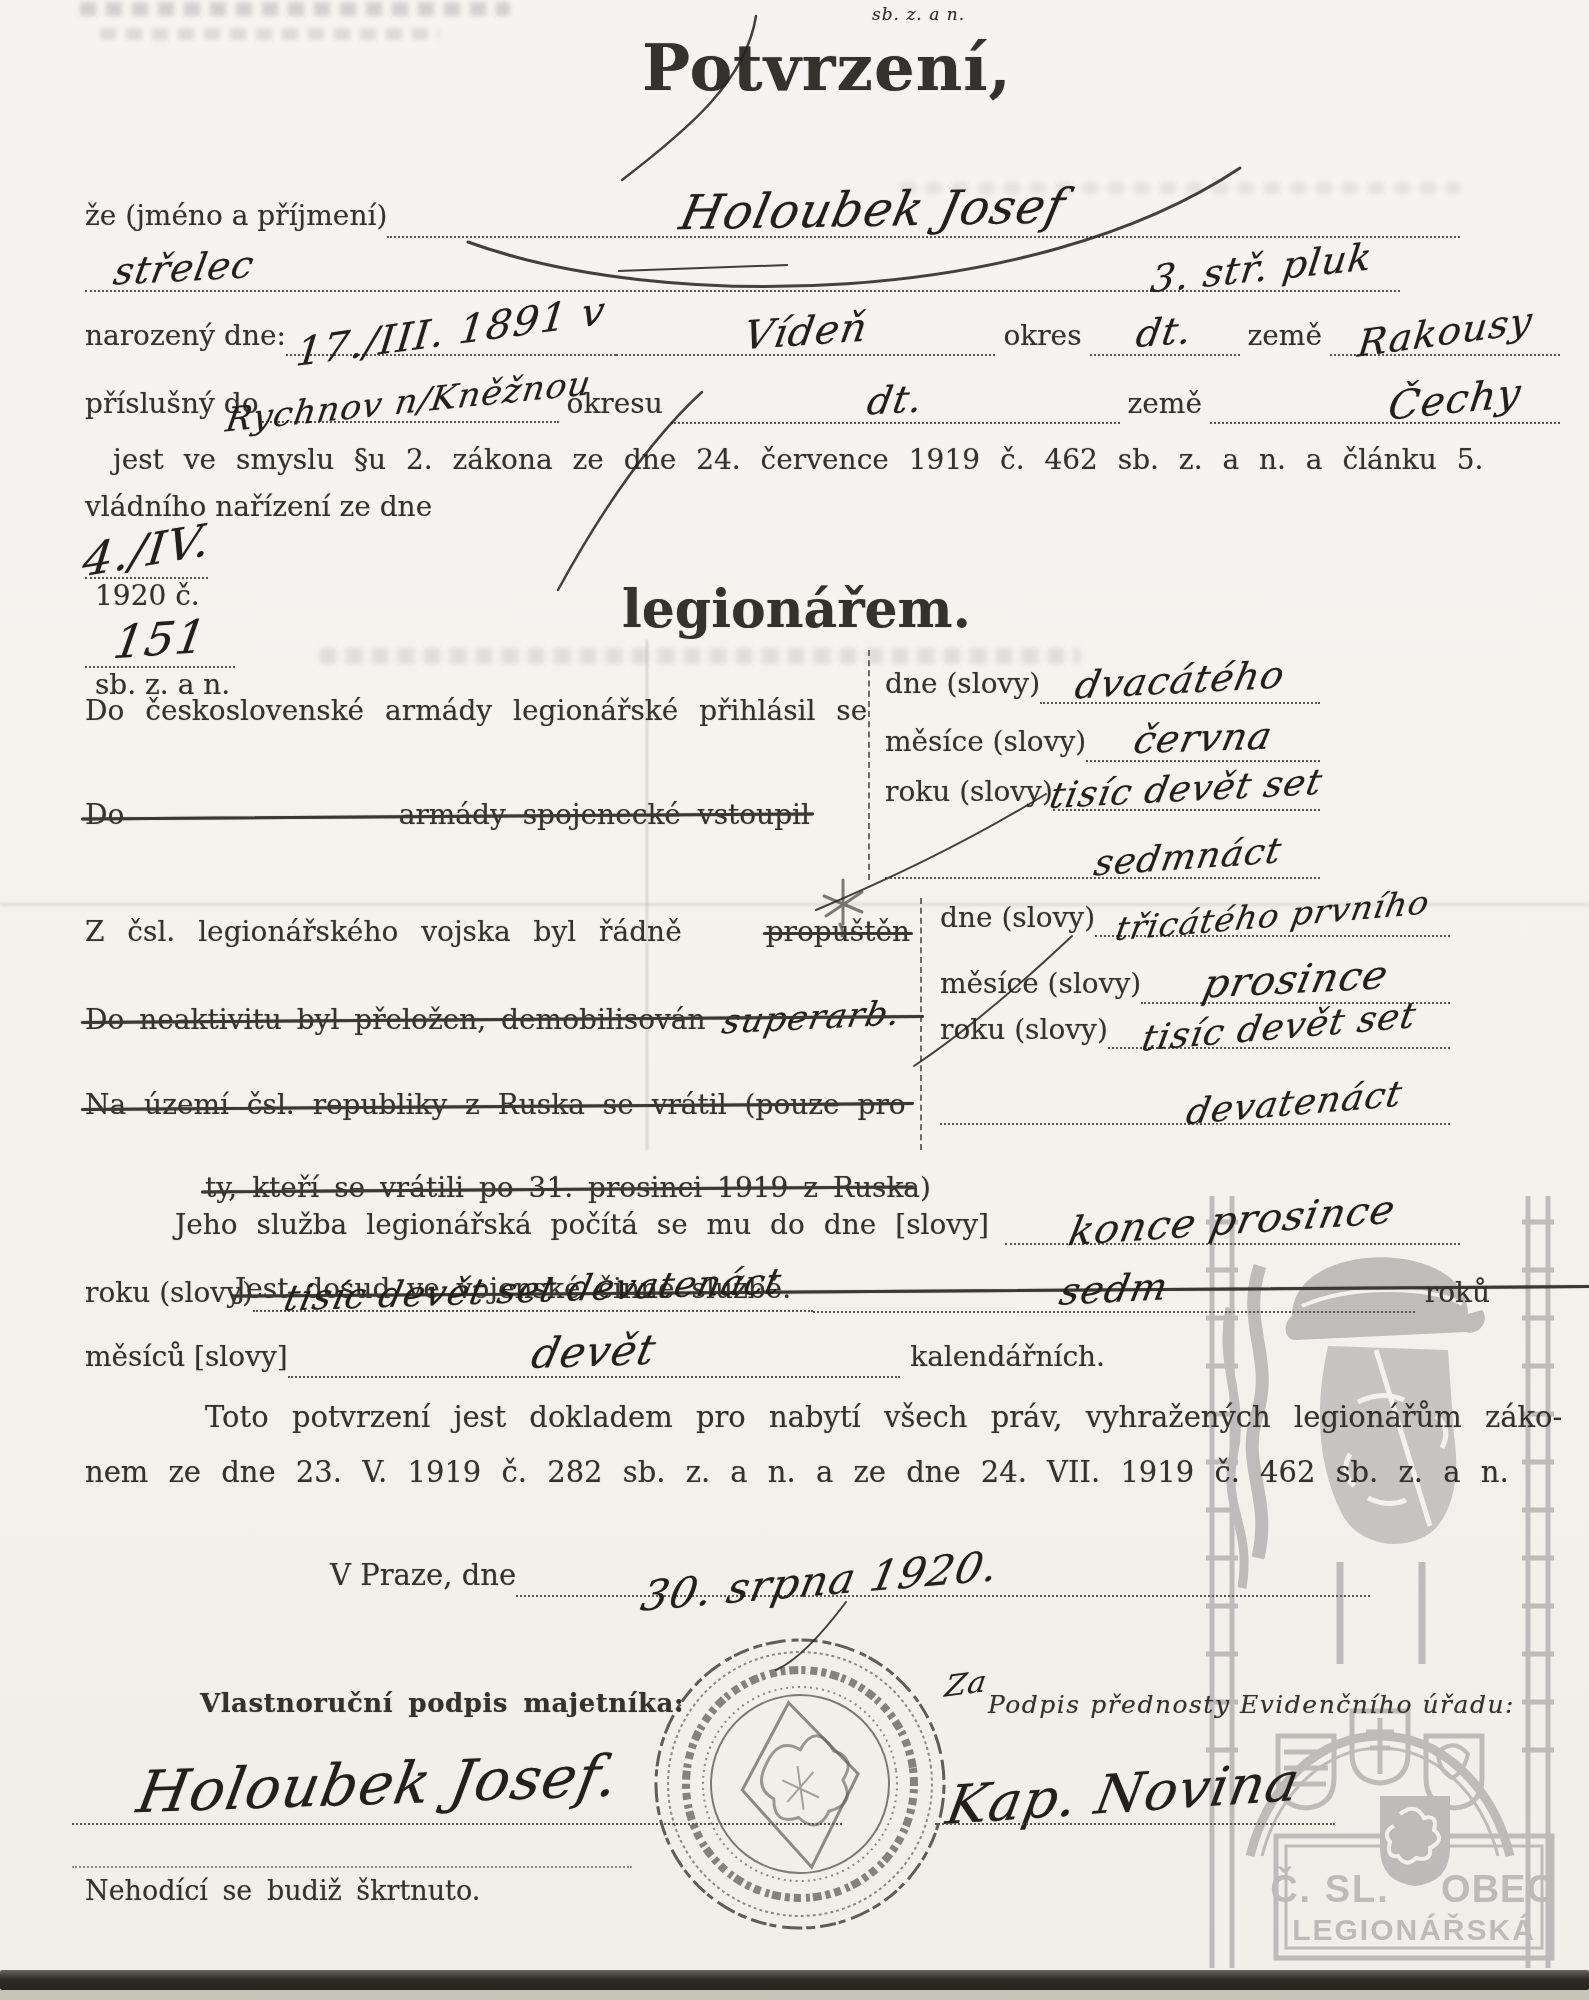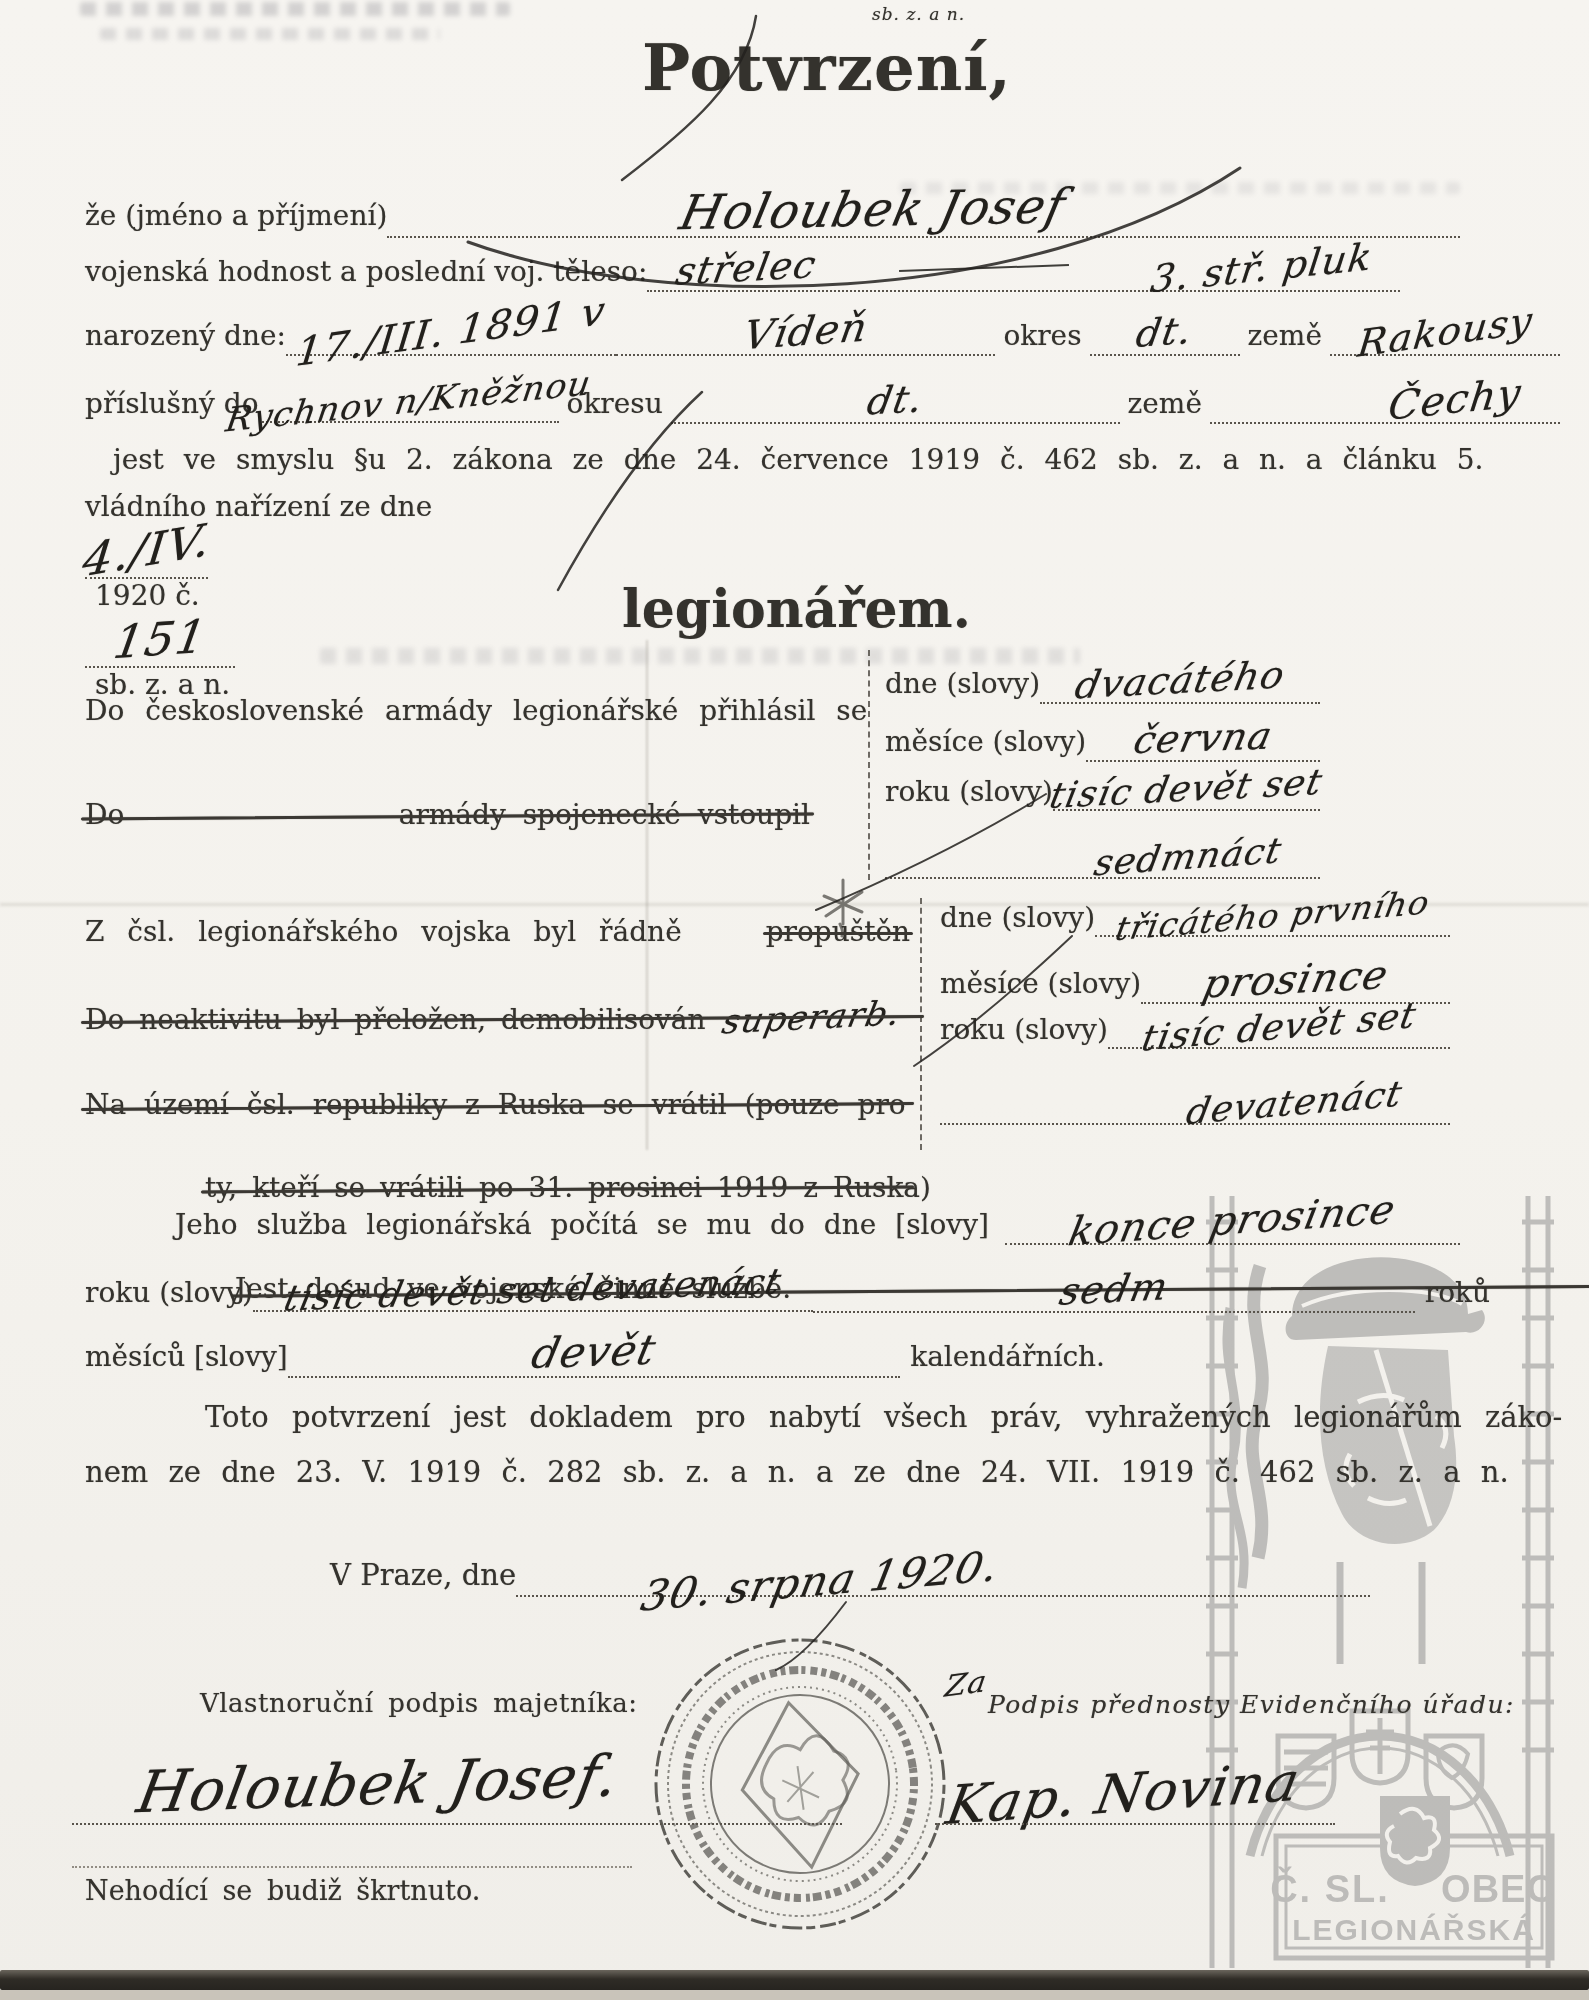--- a/index.html
+++ b/index.html
@@ -95,21 +95,20 @@
   <div class="printed" style="left:642px;top:30px;font-size:64px;font-weight:bold;letter-spacing:1px;">Potvrzení,</div>
 
   <div class="row" style="left:85px;top:180px;width:1375px;font-size:28px;">
     <span class="lbl">že (jméno a příjmení)</span>
     <span class="fill">
       <span class="hw" style="font-size:48px;transform:skewX(-13deg) rotate(-1deg) translateX(-50px);">Holoubek Josef</span>
     </span>
   </div>
 
   <div class="row" style="left:85px;top:246px;width:1315px;font-size:28px;">
-    <span class="lbl">vojenská hodnost a poslední voj. těleso:</span>
     <span class="fill" style="justify-content:space-between;padding:0 30px;">
       <span class="hw" style="font-size:38px;transform:skewX(-13deg) rotate(-3deg);">střelec</span>
       <span class="swash" style="width:170px;"></span>
       <span class="hw" style="font-size:38px;transform:skewX(-13deg) rotate(-6deg);">3. stř. pluk</span>
     </span>
   </div>
 
   <div class="row" style="left:85px;top:308px;width:1475px;font-size:28px;">
     <span class="lbl">narozený dne:</span>
     <span class="fillw" style="width:330px;">
@@ -289,21 +288,21 @@
       <circle cx="155" cy="156" r="132" stroke-width="2" stroke-dasharray="3 3" opacity=".7"></circle>
       <circle cx="155" cy="156" r="114" stroke-width="8" stroke-dasharray="5 4 9 3 4 5 7 4" opacity=".75"></circle>
       <circle cx="155" cy="156" r="97" stroke-width="2" stroke-dasharray="2 4" opacity=".7"></circle>
       <circle cx="155" cy="156" r="89" stroke-width="2" opacity=".8"></circle>
       <path d="M155,74 L214,154 L155,240 L97,154 Z" stroke-width="3" opacity=".7"></path>
       <path d="M124,132 q16,-26 36,-10 q20,-26 33,6 q22,10 5,30 q10,26 -18,29 q-15,22 -31,2 q-26,5 -22,-22 q-18,-13 -3,-35" stroke-width="3" opacity=".6"></path>
       <path d="M138,150 l34,22 M170,146 l-30,26 M155,138 v44" stroke-width="2" opacity=".55"></path>
     </g>
   </svg>
 
-  <div class="printed" style="left:200px;top:1688px;font-size:26px;font-weight:normal;letter-spacing:.5px;word-spacing:6px;">Vlastnoruční podpis majetníka:</div>
+  <div class="printed" style="left:200px;top:1688px;font-size:26px;font-weight:bold;letter-spacing:.5px;word-spacing:6px;">Vlastnoruční podpis majetníka:</div>
 
   <span class="hw" style="position:absolute;left:946px;top:1666px;font-size:30px;transform:skewX(-16deg) rotate(-8deg);">Za</span>
   <div class="printed" style="left:988px;top:1690px;font-size:25px;font-style:italic;letter-spacing:1.5px;">Podpis přednosty Evidenčního úřadu:</div>
 
   <span class="hw" style="position:absolute;left:140px;top:1750px;font-size:58px;transform:skewX(-12deg) rotate(-2deg);">Holoubek Josef.</span>
   <div style="position:absolute;left:72px;top:1823px;width:770px;border-bottom:2px dotted #59544c;"></div>
   <div style="position:absolute;left:72px;top:1866px;width:560px;border-bottom:2px dotted #6a6459;opacity:.7;"></div>
 
   <span class="hw" style="position:absolute;left:950px;top:1762px;font-size:54px;transform:skewX(-14deg) rotate(-4deg);">Kap. Novina</span>
   <div style="position:absolute;left:935px;top:1823px;width:400px;border-bottom:2px dotted #59544c;"></div>

